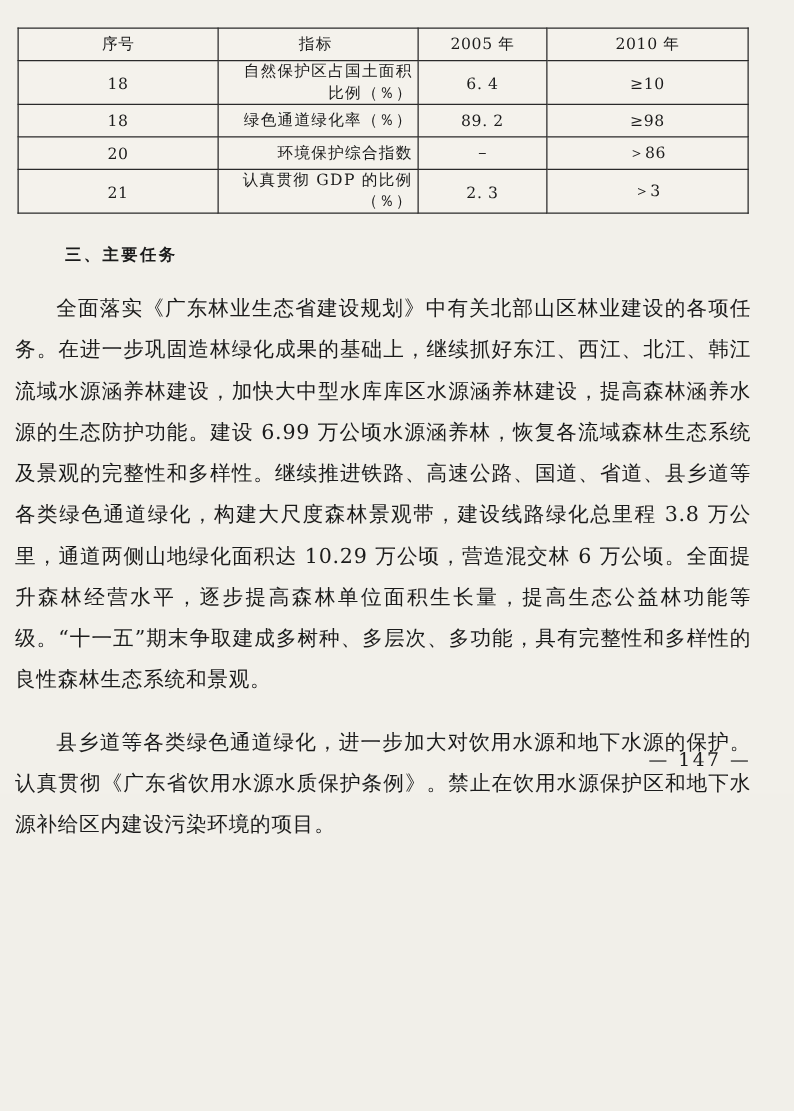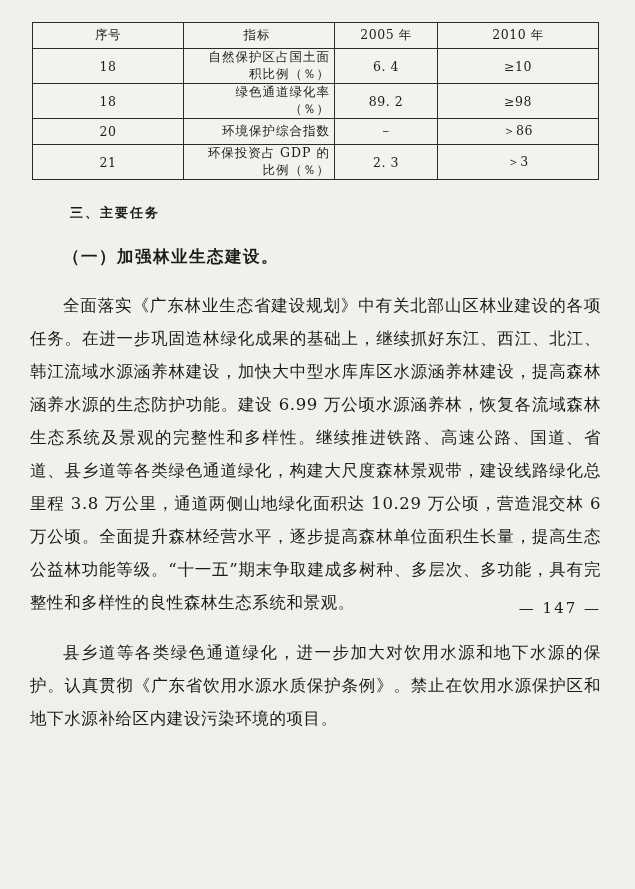--- a/index.html
+++ b/index.html
@@ -13,21 +13,21 @@
     font-family: "DejaVu Serif", "Liberation Serif", serif;
     color: #1b1b1b;
     overflow: hidden;
   }
   .page {
     position: relative;
     width: 635px;
     height: 635px;
     background: #f2f0ea;
     box-sizing: border-box;
-    padding: 22px 34px 0 30px;
+    padding: 22px 34px 0 12px;
   }
   
   table.spec {
     width: 100%;
     border-collapse: collapse;
     table-layout: fixed;
     font-size: 12.5px;
     background: #f4f2ec;
   }
   table.spec th, table.spec td {
@@ -116,31 +116,30 @@
           <td class="col-b num">≥98</td>
         </tr>
         <tr>
           <td class="idx num">20</td>
           <td class="name">环境保护综合指数</td>
           <td class="col-a num">－</td>
           <td class="col-b num">＞86</td>
         </tr>
         <tr>
           <td class="idx num">21</td>
-          <td class="name">环保投资占 GDP 的比例（％）</td>
+          <td class="name">认真贯彻 GDP 的比例（％）</td>
           <td class="col-a num">2. 3</td>
           <td class="col-b num">＞3</td>
         </tr>
       </tbody>
     </table>
   </div>
 
   <h2 class="section-title">三、主要任务</h2>
 
-  <p class="sub-head">（一）加强林业生态建设。</p>
 
   <p class="para">全面落实《广东林业生态省建设规划》中有关北部山区林业建设的各项任务。在进一步巩固造林绿化成果的基础上，继续抓好东江、西江、北江、韩江流域水源涵养林建设，加快大中型水库库区水源涵养林建设，提高森林涵养水源的生态防护功能。建设 6.99 万公顷水源涵养林，恢复各流域森林生态系统及景观的完整性和多样性。继续推进铁路、高速公路、国道、省道、县乡道等各类绿色通道绿化，构建大尺度森林景观带，建设线路绿化总里程 3.8 万公里，通道两侧山地绿化面积达 10.29 万公顷，营造混交林 6 万公顷。全面提升森林经营水平，逐步提高森林单位面积生长量，提高生态公益林功能等级。“十一五”期末争取建成多树种、多层次、多功能，具有完整性和多样性的良性森林生态系统和景观。</p>
 
 
   <p class="para">县乡道等各类绿色通道绿化，进一步加大对饮用水源和地下水源的保护。认真贯彻《广东省饮用水源水质保护条例》。禁止在饮用水源保护区和地下水源补给区内建设污染环境的项目。</p>
 
   <div class="page-number">— 147 —</div>
 
 </div>
 

